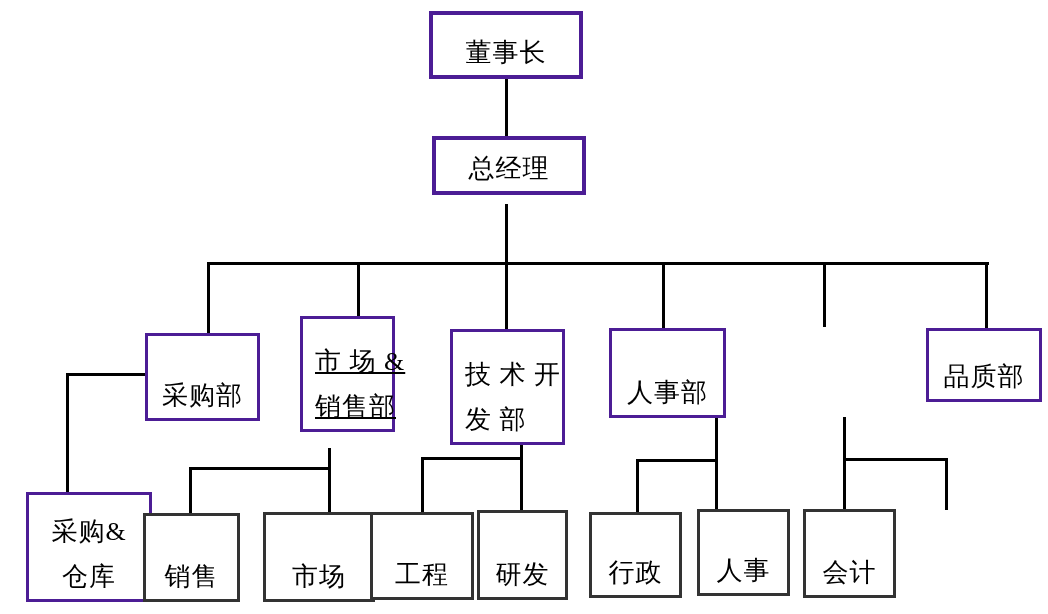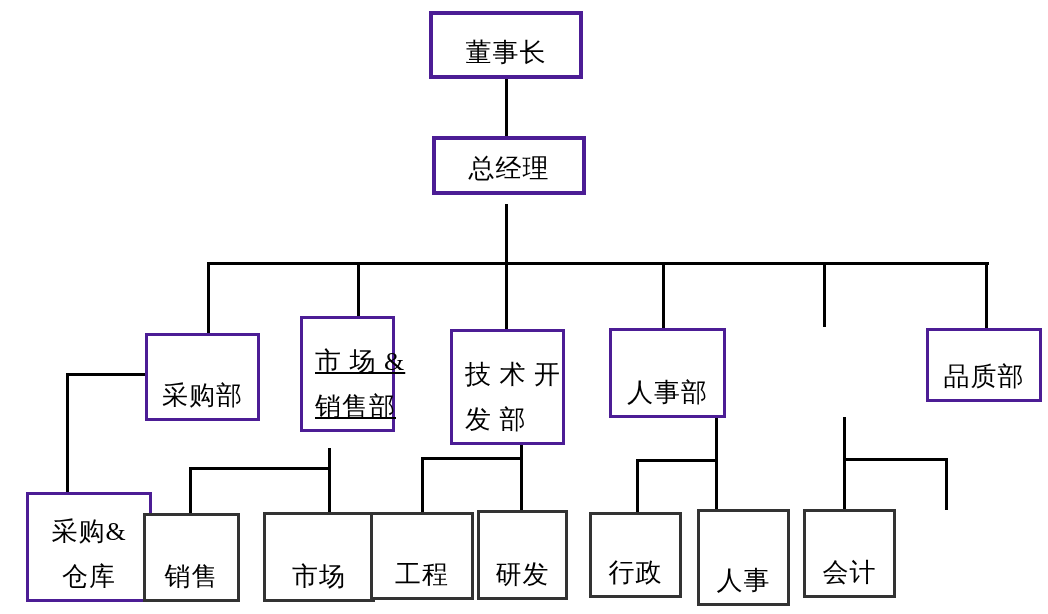--- a/index.html
+++ b/index.html
@@ -45,21 +45,21 @@
   #b-hrdept     { left: 609px; top: 328px; width: 117px; height: 90px; }
   #b-finance    { left: 769px; top: 327px; width: 115px; height: 90px; }
   #b-quality    { left: 926px; top: 328px; width: 116px; height: 74px; }
   
   #b-pw     { left: 7px;   top: 492px; width: 126px; height: 110px; margin-left: 19px; }
   #b-sales  { left: 143px; top: 513px; width: 97px;  height: 89px; }
   #b-market { left: 263px; top: 512px; width: 112px;  height: 90px; }
   #b-eng    { left: 370px; top: 512px; width: 104px;  height: 88px; }
   #b-rnd    { left: 477px; top: 510px; width: 91px;  height: 90px; }
   #b-admin  { left: 589px; top: 512px; width: 93px;  height: 86px; }
-  #b-hr     { left: 697px; top: 509px; width: 93px;  height: 97px; }
+  #b-hr     { left: 697px; top: 509px; width: 93px;  height: 87px; }
   #b-acct   { left: 803px; top: 509px; width: 93px;  height: 89px; }
   #b-cash   { left: 909px; top: 510px; width: 94px;  height: 88px; }
   
   #l-1  { left: 505px; top: 79px;  width: 3px;   height: 58px; }  
   #l-2  { left: 505px; top: 204px; width: 3px;   height: 61px; }  
   #l-3  { left: 207px; top: 262px; width: 782px; height: 3px; }   
   #l-4  { left: 207px; top: 262px; width: 3px;   height: 71px; }  
   #l-5  { left: 357px; top: 262px; width: 3px;   height: 70px; }  
   #l-6  { left: 505px; top: 262px; width: 3px;   height: 67px; }  
   #l-7  { left: 662px; top: 262px; width: 3px;   height: 66px; }  

